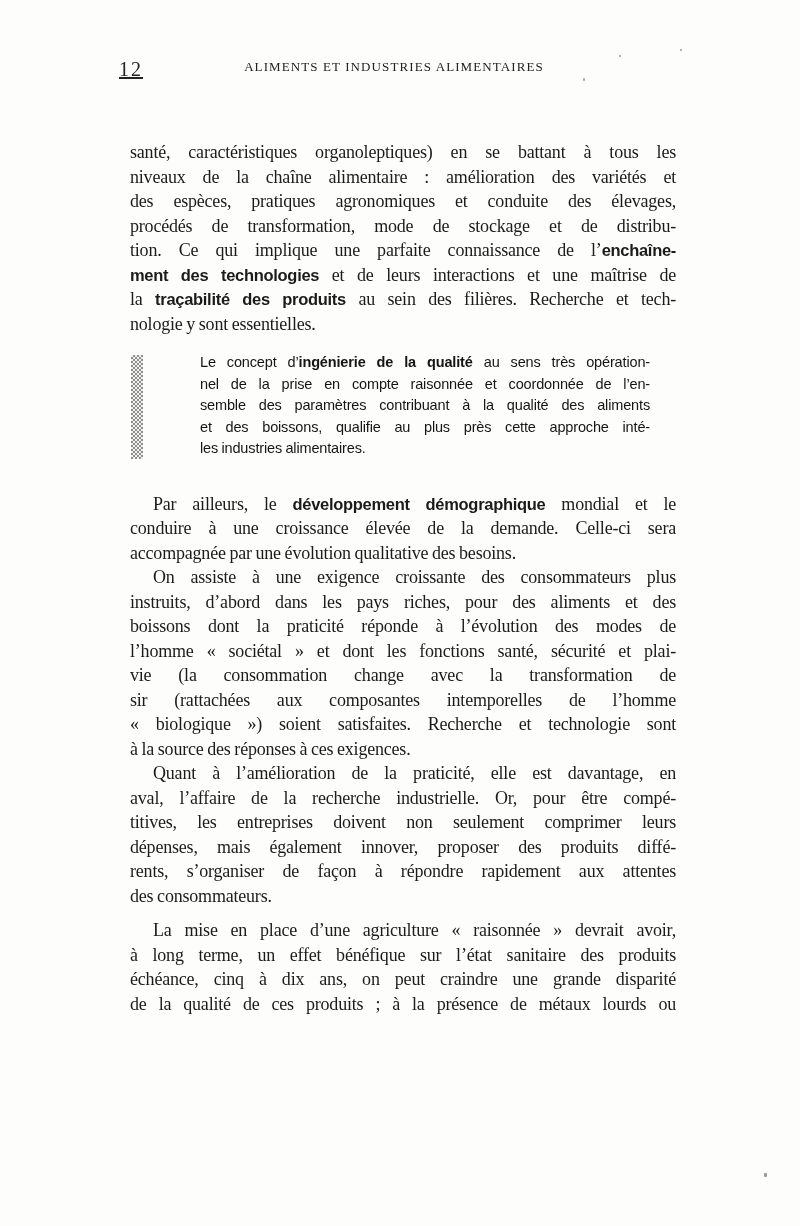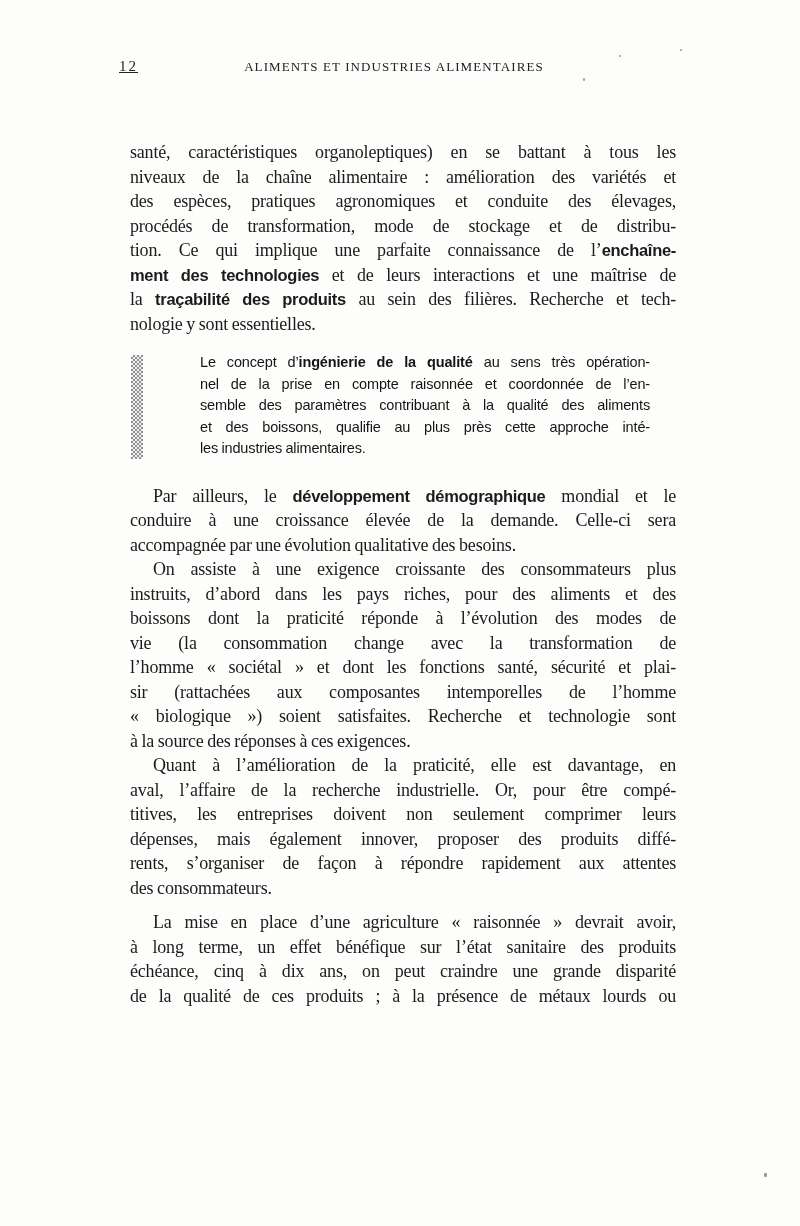--- a/index.html
+++ b/index.html
@@ -11,21 +11,21 @@
     background: #fdfdfc;
     font-family: "Liberation Serif", serif;
     color: #1b1b1b;
     overflow: hidden;
   }
 
   
   .header { position: absolute; top: 57px; left: 0; width: 100%; height: 20px; }
   .page-num {
     position: absolute; left: 119px; top: 1px;
-    font-size: 15px; letter-spacing: 2px; color: #222; text-decoration: underline;
+    font-size: 20px; letter-spacing: 2px; color: #222; text-decoration: underline;
   }
   .running-title {
     position: absolute; left: 0; right: 12px; top: 2px;
     text-align: center;
     font-size: 13px; letter-spacing: 1.1px; color: #222;
   }
 
   
   .content { position: absolute; left: 130px; top: 140px; width: 546px; }
 
@@ -50,21 +50,21 @@
     font-family: "Liberation Sans", sans-serif;
     font-weight: 700;
     font-size: 16.5px;
     letter-spacing: -0.3px;
   }
 
   
   .para-quote {
     position: relative;
     margin-top: 16px;
-    margin-bottom: 24px;
+    margin-bottom: 32px;
     padding-left: 70px;
     padding-right: 26px;
   }
   .para-quote .line {
     font-family: "Liberation Sans", sans-serif;
     font-size: 14.5px;
     line-height: 21.5px;
     max-height: 21.5px;
     letter-spacing: -0.15px;
     word-spacing: -0.5px;
@@ -124,22 +124,22 @@
       </div>
       <div class="para para-body">
         <div class="line indent"><span>Par ailleurs, le </span><span class="b">développement démographique</span><span> mondial et le</span></div>
         <div class="line"><span>conduire à une croissance élevée de la demande. Celle-ci sera</span></div>
         <div class="line ragged"><span>accompagnée par une évolution qualitative des besoins.</span></div>
       </div>
       <div class="para para-body">
         <div class="line indent"><span>On assiste à une exigence croissante des consommateurs plus</span></div>
         <div class="line"><span>instruits, d’abord dans les pays riches, pour des aliments et des</span></div>
         <div class="line"><span>boissons dont la praticité réponde à l’évolution des modes de</span></div>
+        <div class="line"><span>l’homme « sociétal » et dont les fonctions santé, sécurité et plai-</span></div>
         <div class="line"><span>vie (la consommation change avec la transformation de</span></div>
-        <div class="line"><span>l’homme « sociétal » et dont les fonctions santé, sécurité et plai-</span></div>
         <div class="line"><span>sir (rattachées aux composantes intemporelles de l’homme</span></div>
         <div class="line"><span>« biologique ») soient satisfaites. Recherche et technologie sont</span></div>
         <div class="line ragged"><span>à la source des réponses à ces exigences.</span></div>
       </div>
       <div class="para para-body">
         <div class="line indent"><span>Quant à l’amélioration de la praticité, elle est davantage, en</span></div>
         <div class="line"><span>aval, l’affaire de la recherche industrielle. Or, pour être compé-</span></div>
         <div class="line"><span>titives, les entreprises doivent non seulement comprimer leurs</span></div>
         <div class="line"><span>dépenses, mais également innover, proposer des produits diffé-</span></div>
         <div class="line"><span>rents, s’organiser de façon à répondre rapidement aux attentes</span></div>

